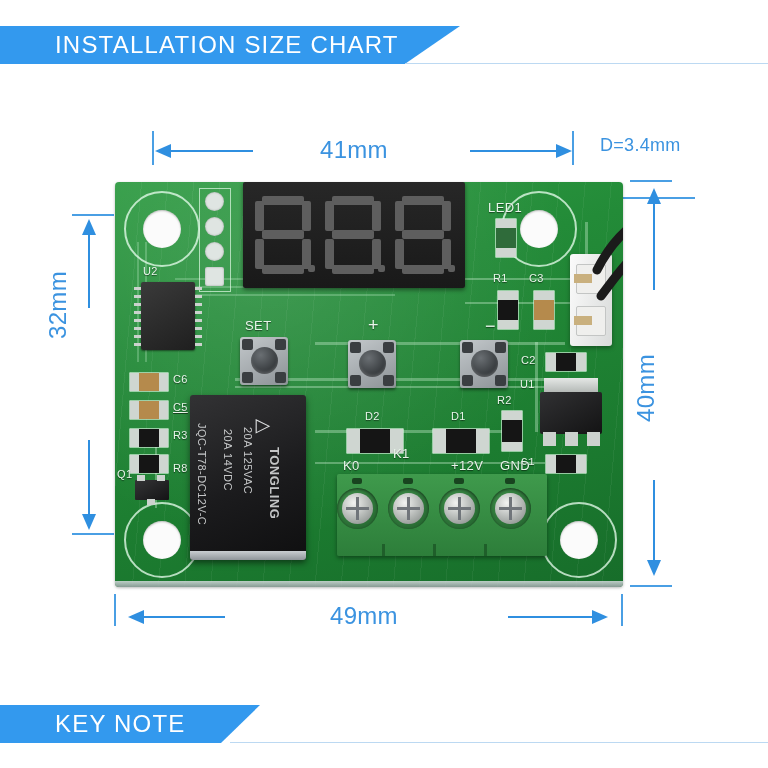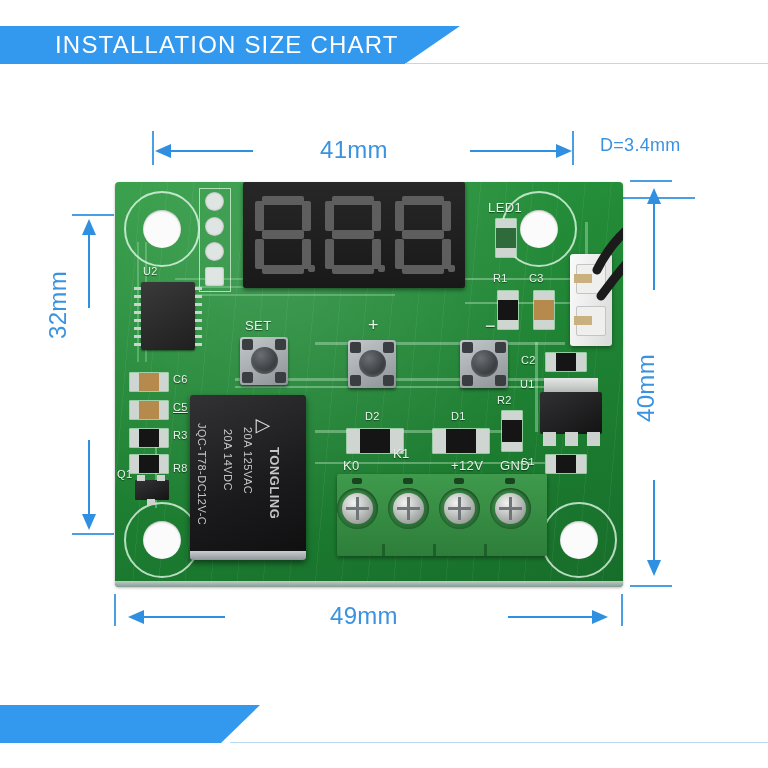--- a/index.html
+++ b/index.html
@@ -551,15 +551,16 @@
       <div class="fin" style="left:96px;"></div>
       <div class="fin" style="left:147px;"></div>
     </div>
 
     <div class="edge-bevel"></div>
   </div>
 
   <div class="banner" id="banner-bottom">
     <div class="shape"></div>
     <div class="rule"></div>
+    <div class="label">KEY NOTE</div>
   </div>
 
 </div>
 
 </body></html>

